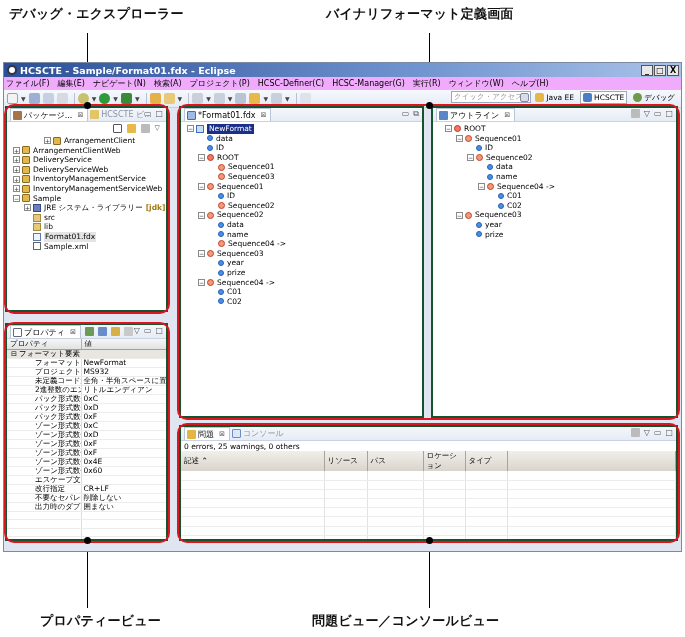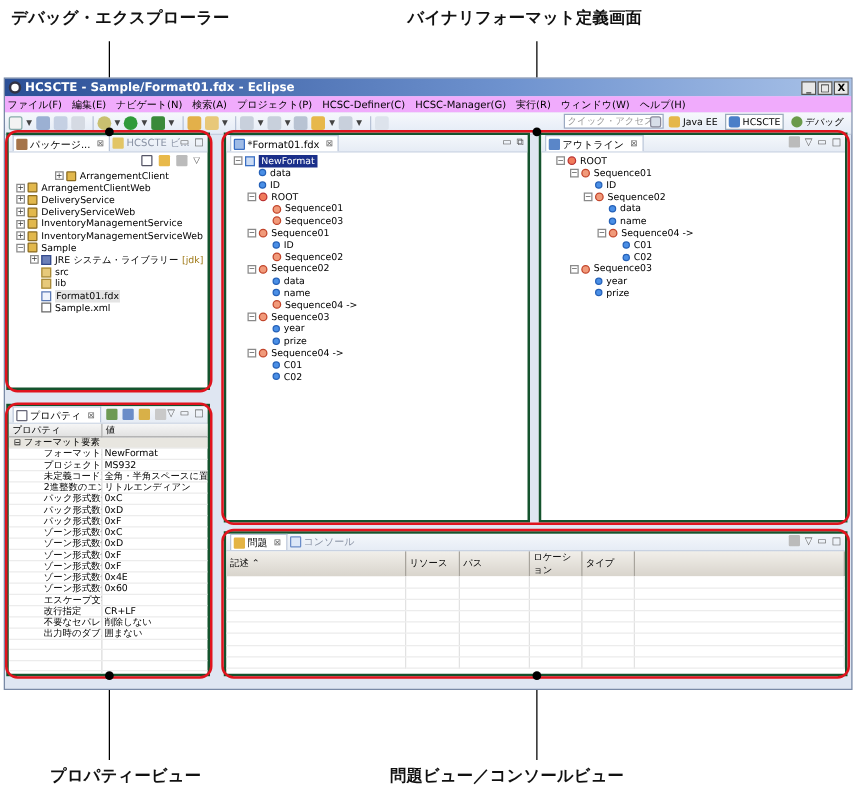--- a/index.html
+++ b/index.html
@@ -216,21 +216,21 @@
       </div>
       <div class="node" style="padding-left: 0px;">
         <span class="exp">−</span>
         <span class="ico proj"></span>
         <span>Sample</span>
       </div>
       <div class="node" style="padding-left: 11px;">
         <span class="exp">+</span>
         <span class="ico jre"></span>
         <span>JRE システム・ライブラリー</span>
-        <span class="jdk" style="margin-left: 3px;">[jdk]</span>
+        <span class="jdk" style="margin-left: 3px; font-weight: bold;">[jdk]</span>
       </div>
       <div class="node" style="padding-left: 11px;">
         <span class="noexp"></span>
         <span class="ico fold"></span>
         <span>src</span>
       </div>
       <div class="node" style="padding-left: 11px;">
         <span class="noexp"></span>
         <span class="ico fold"></span>
         <span>lib</span>
@@ -564,20 +564,21 @@
       <span class="ticon" style="border:1px solid #6a8cc8;background:#dce7f7;"></span>
       <span>コンソール</span>
     </span>
     <span class="viewctl">
         <span class="ticon" style="background:#bbb;"></span>
         <span>▽</span>
         <span>▭</span>
         <span>□</span>
       </span>
   </div>
+  <div class="summary">0 errors, 25 warnings, 0 others</div>
   <table class="prob">
     <thead>
         <tr>
       <th style="width:143px;"><span>記述</span> <span>⌃</span></th>
       <th style="width:43px;">リソース</th>
       <th style="width:56px;">パス</th>
       <th style="width:42px;">ロケーション</th>
       <th style="width:42px;">タイプ</th>
       <th></th>
     </tr>

